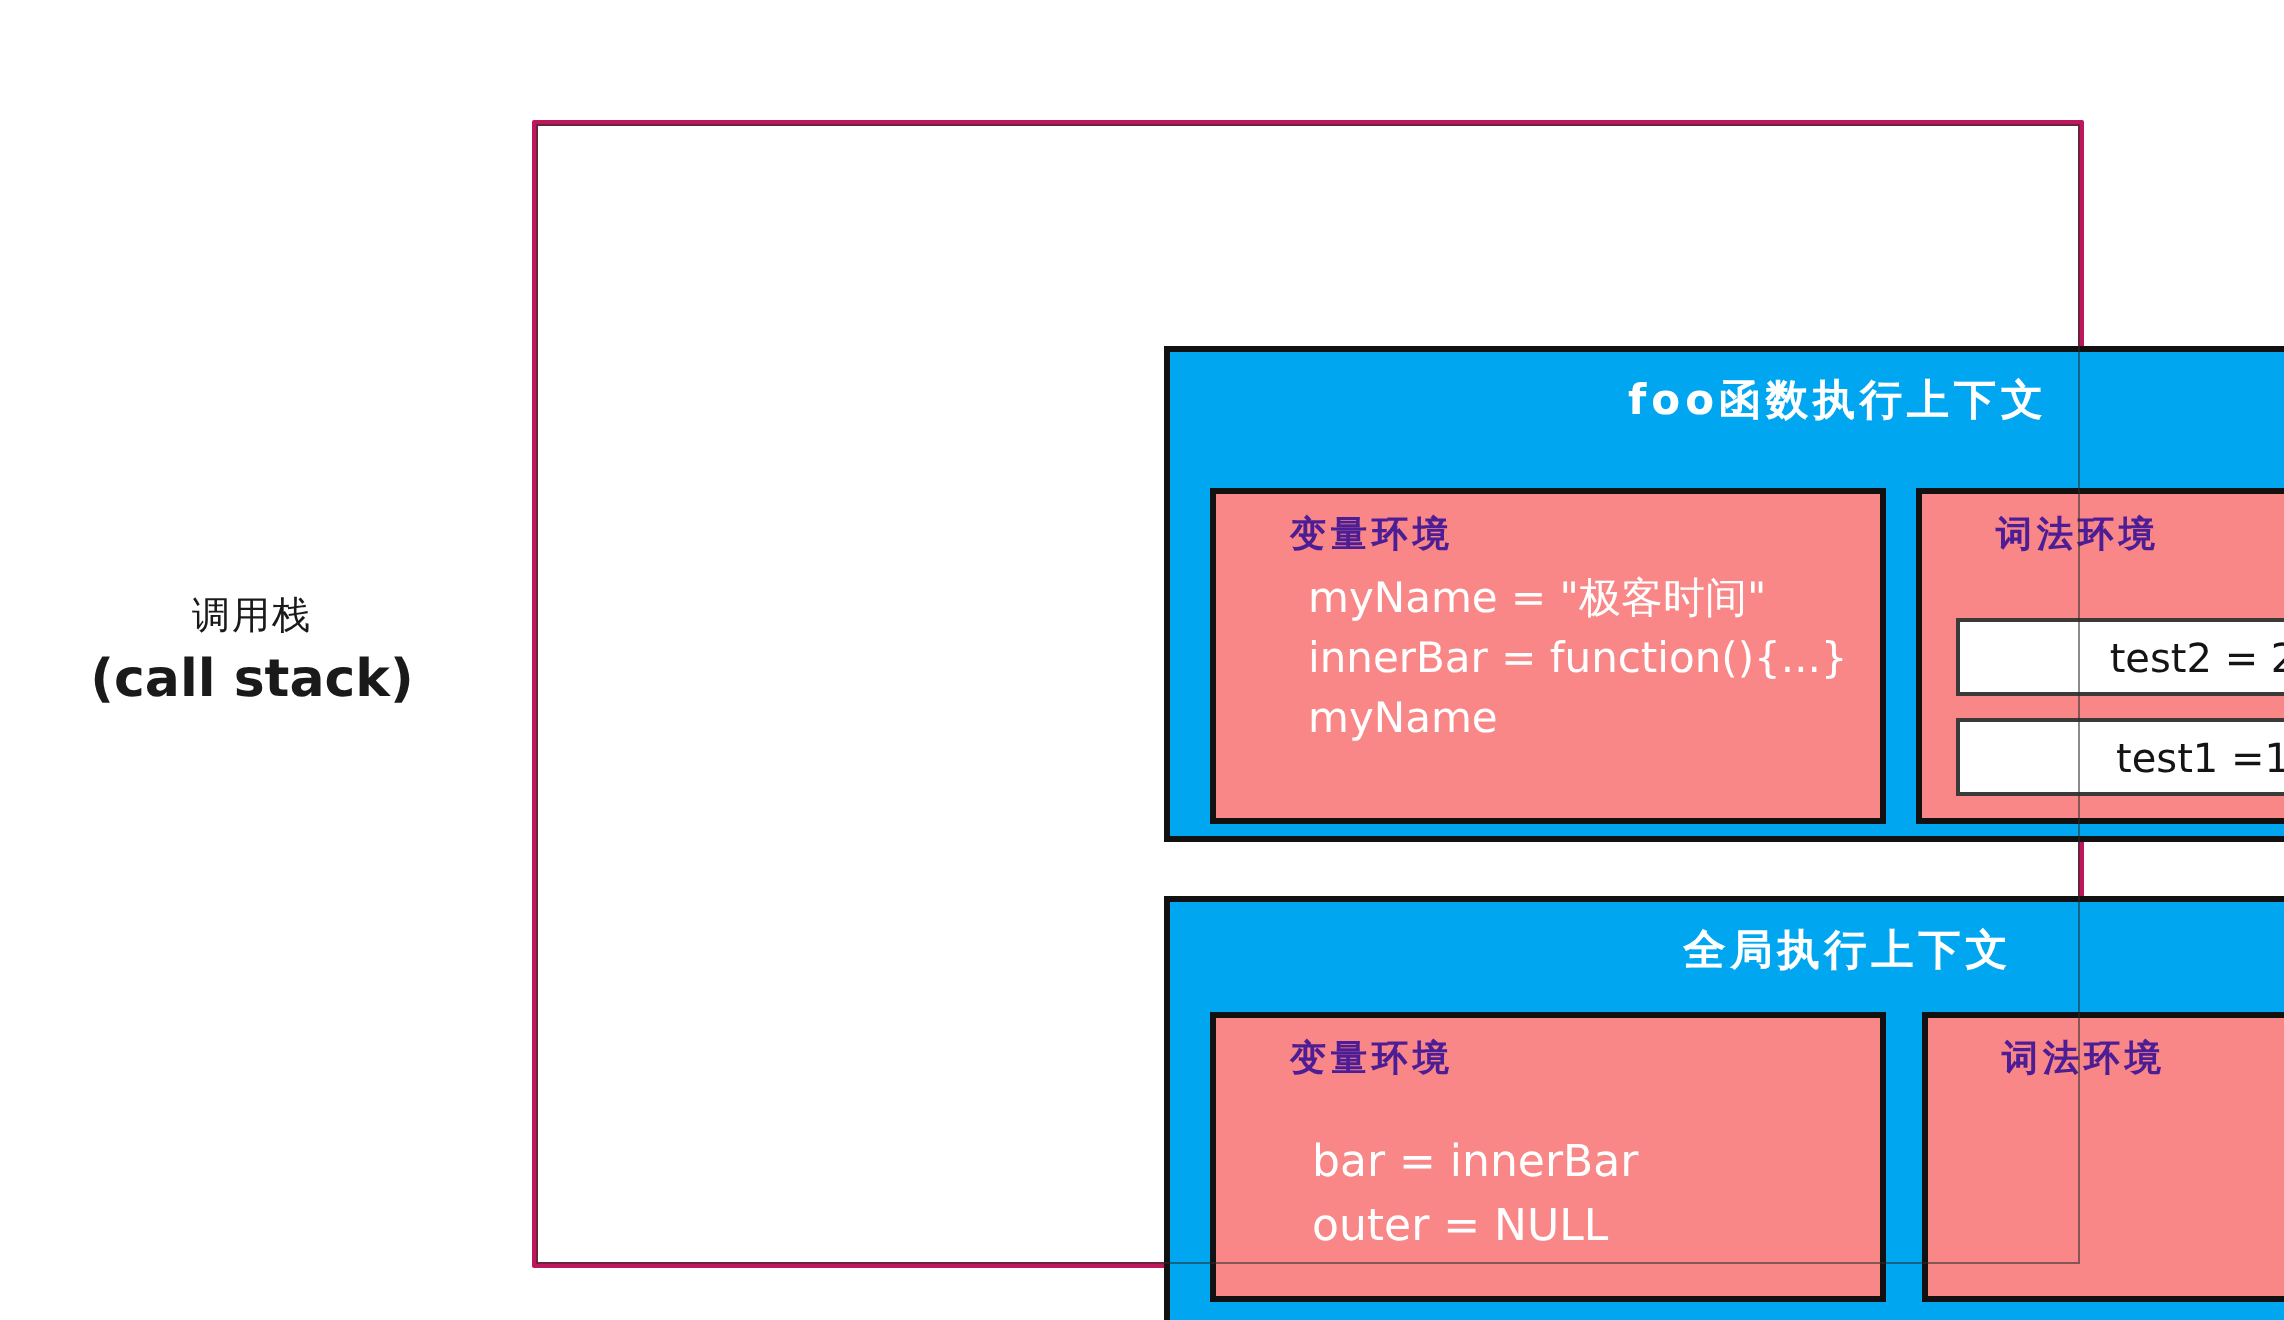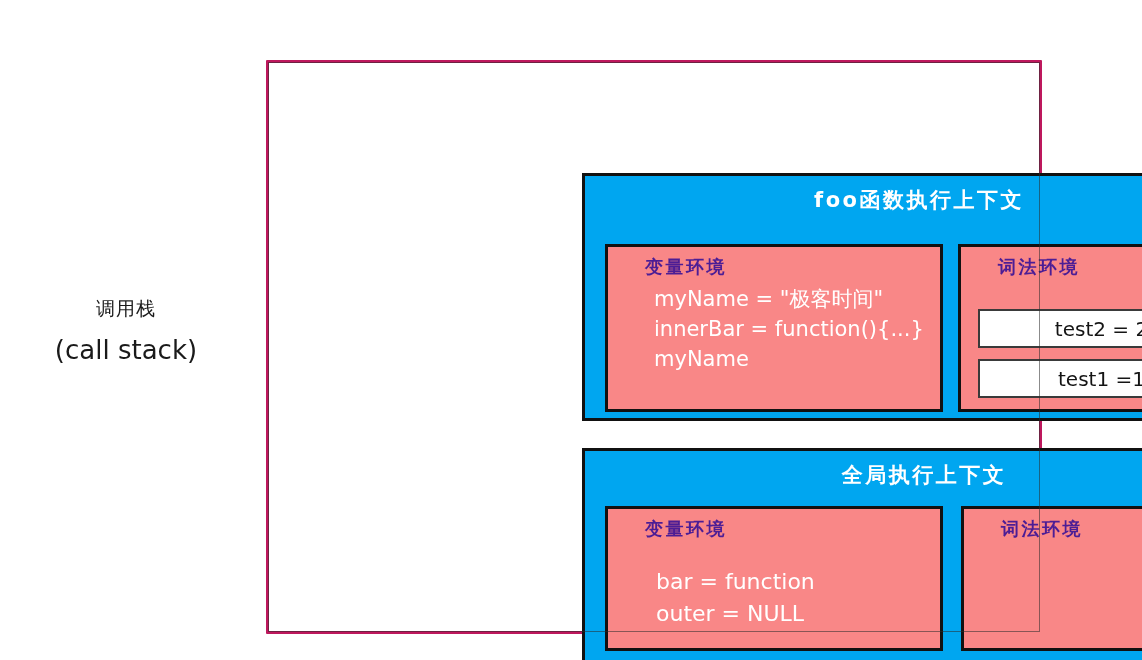--- a/index.html
+++ b/index.html
@@ -31,22 +31,23 @@
   }
   .stack-label .cn {
     display: block;
     font-size: 19px;
     letter-spacing: 1px;
     font-family: "DejaVu Sans", "Liberation Sans", sans-serif;
   }
   .stack-label .en {
     display: block;
     font-size: 26px;
-    margin-top: 12px;
-    font-family: "DejaVu Sans", "Liberation Sans", sans-serif;
+    margin-top: 2px;
+    font-family: "DejaVu Sans", "Liberation Sans", sans-serif;
+    font-weight: bold;
   }
 
   
   .outer-frame {
     position: absolute;
     left: 266px;
     top: 60px;
     width: 776px;
     height: 574px;
     box-sizing: border-box;
@@ -218,21 +219,21 @@
         <div class="slot slot-2">test1 =1</div>
       </div>
     </div>
 
     <div class="ctx ctx-global">
       <div class="ctx-title">全局执行上下文</div>
 
       <div class="env env-g-var">
         <div class="env-title">变量环境</div>
         <div class="lines">
-          <div>bar =  function</div>
+          <div>bar =  innerBar</div>
           <div>outer = NULL</div>
         </div>
       </div>
 
       <div class="env env-g-lex">
         <div class="env-title">词法环境</div>
       </div>
     </div>
 
   </div>

